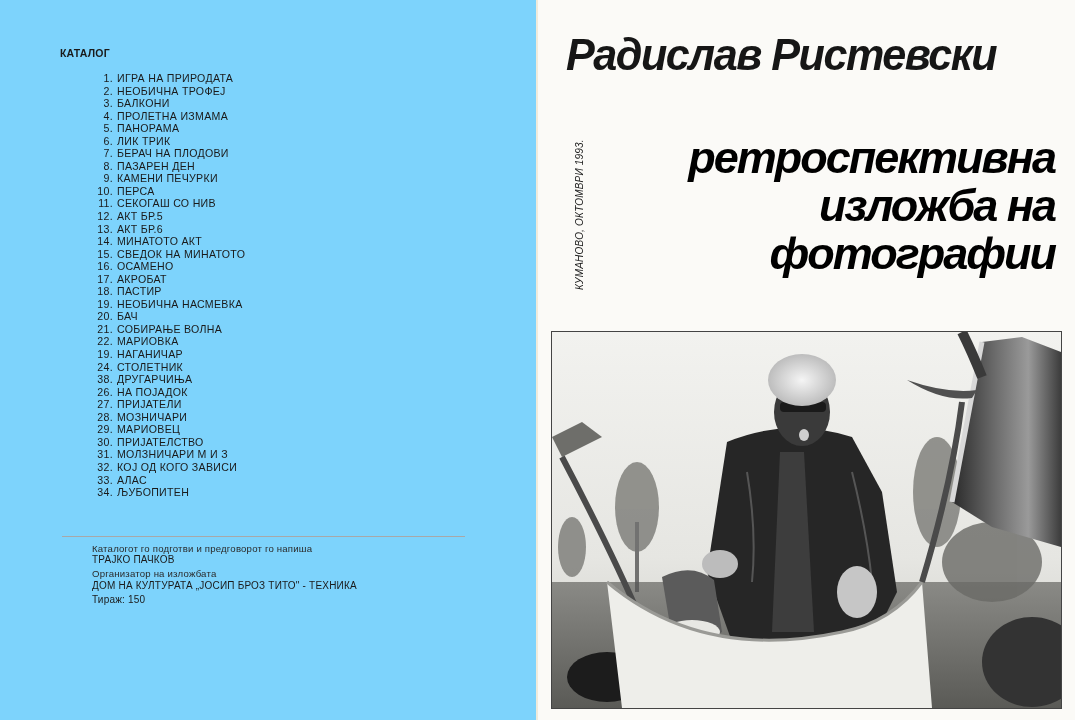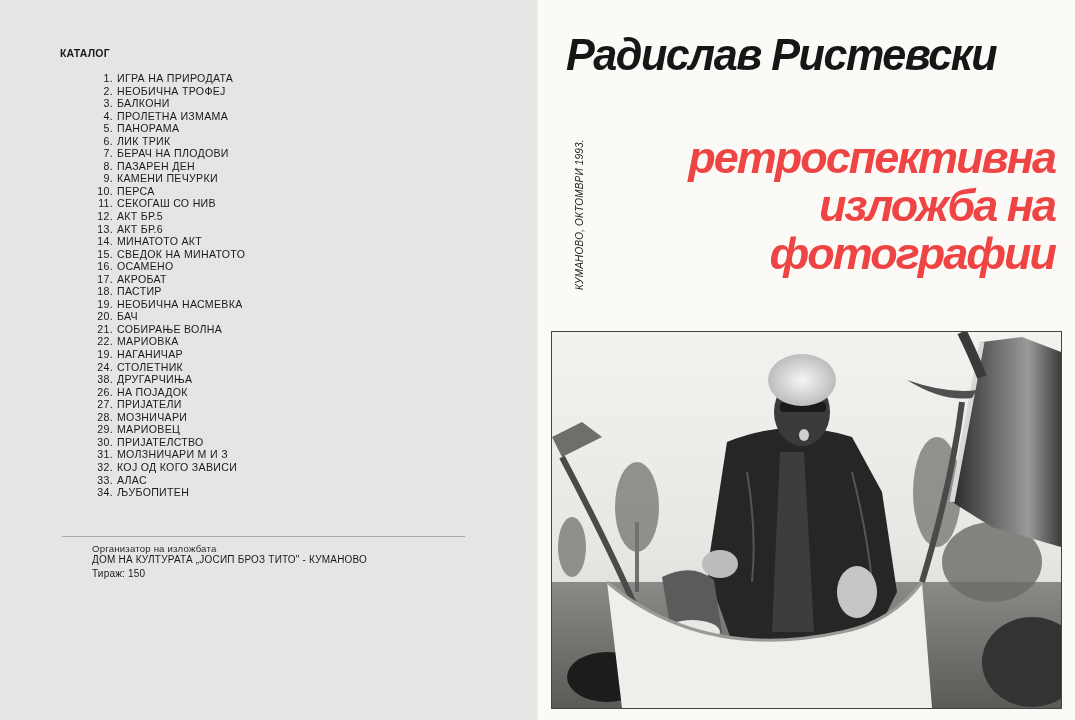--- a/index.html
+++ b/index.html
@@ -2,37 +2,37 @@
 <html><head>
 <meta charset="utf-8">
 <style>
   html, body { margin: 0; padding: 0; }
   body {
     width: 1075px; height: 720px; overflow: hidden; position: relative;
     background: #fbfaf6;
     font-family: "Liberation Sans", sans-serif;
     color: #1a1a1a;
   }
-  .page-left { position: absolute; left: 0; top: 0; width: 537px; height: 720px; background: #e5e5e5; }
+  .page-left { position: absolute; left: 0; top: 0; width: 537px; height: 720px; background: #7dd3fc; }
   .page-right { position: absolute; left: 538px; top: 0; width: 537px; height: 720px; background: #fbfaf7; }
   .fold { position: absolute; left: 536px; top: 0; width: 2px; height: 720px; background: linear-gradient(to right, #f3efe2, #ebe6d4, #f3efe2); }
 
   .catalog-heading { position: absolute; left: 60px; top: 47px; font-size: 10.5px; font-weight: bold; letter-spacing: 0.2px; }
   .catalog-list { position: absolute; left: 86px; top: 72px; margin: 0; padding: 0; list-style: none; }
   .catalog-list li { font-size: 10.6px; line-height: 12.55px; white-space: nowrap; letter-spacing: 0.3px; display: flex; }
   .catalog-list .num { display: inline-block; width: 27px; text-align: right; margin-right: 4px; }
 
   .divider { position: absolute; left: 62px; top: 536px; width: 403px; height: 1px; background: #a8a8a8; }
 
   .colophon { position: absolute; left: 92px; top: 543px; font-size: 10px; line-height: 11.2px; letter-spacing: 0.2px; }
   .colophon .group { margin-bottom: 3px; }
   .colophon .lbl { font-size: 9.6px; color: #2a2a2a; }
 
   .author { position: absolute; left: 566px; top: 30px; font-size: 44px; font-weight: bold; font-style: italic; letter-spacing: -1.5px; color: #161616; white-space: nowrap; transform: scaleX(0.98); transform-origin: left top; }
-  .subtitle { position: absolute; right: 20px; top: 134px; text-align: right; font-size: 45px; line-height: 48px; font-weight: bold; font-style: italic; letter-spacing: -2px; color: #ef4444; margin-left: 44px; }
+  .subtitle { position: absolute; right: 20px; top: 134px; text-align: right; font-size: 45px; line-height: 48px; font-weight: bold; font-style: italic; letter-spacing: -2px; color: #000000; margin-left: 44px; }
   .place-date { position: absolute; left: 574px; top: 290px; transform-origin: left top; transform: rotate(-90deg); font-size: 10px; font-style: italic; white-space: nowrap; letter-spacing: 0.2px; color: #222; }
 
   .photo { position: absolute; left: 551px; top: 331px; width: 509px; height: 376px; border: 1px solid #444; overflow: hidden; background: #eeeeea; }
   .photo svg { display: block; }
 </style>
 </head>
 <body>
 
 <div class="page-left">
   <div class="catalog-heading">КАТАЛОГ</div>
@@ -173,22 +173,26 @@
     <li>
         <span class="num">34.</span>
         <span>ЉУБОПИТЕН</span>
       </li>
   </ol>
 
   <div class="divider"></div>
 
   <div class="colophon">
     <div class="group">
+      <div class="lbl">Каталогот го подготви и предговорот го напиша</div>
+      <div>ТРАЈКО ПАЧКОВ</div>
+    </div>
+    <div class="group">
       <div class="lbl">Организатор на изложбата</div>
-      <div>ДОМ НА КУЛТУРАТА „ЈОСИП БРОЗ ТИТО" - КУМАНОВО</div>
+      <div>ДОМ НА КУЛТУРАТА „ЈОСИП БРОЗ ТИТО" - ТЕХНИКА</div>
     </div>
     <div class="group">Тираж: 150</div>
   </div>
 </div>
 
 <div class="fold"></div>
 
 <div class="page-right"></div>
 
 <div class="author">Радислав Ристевски</div>

